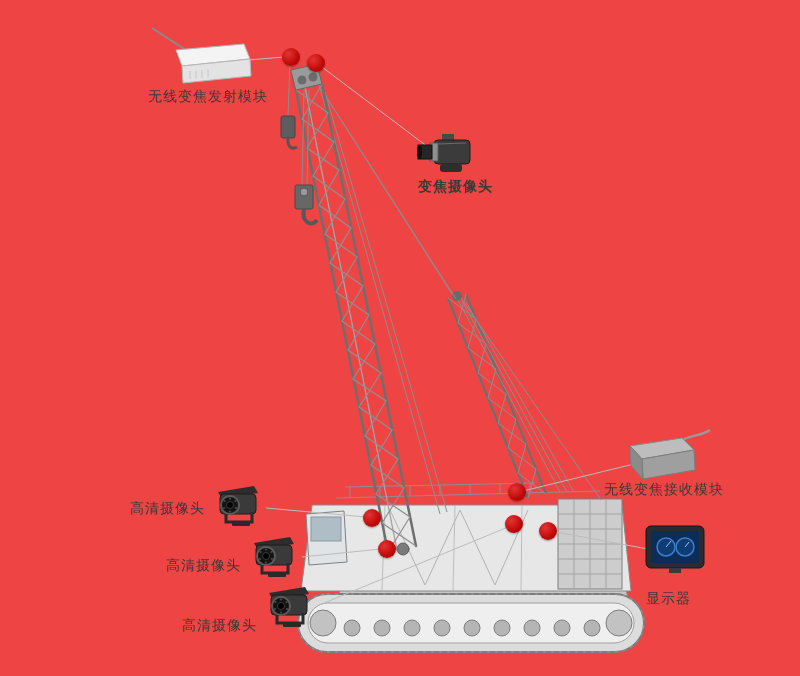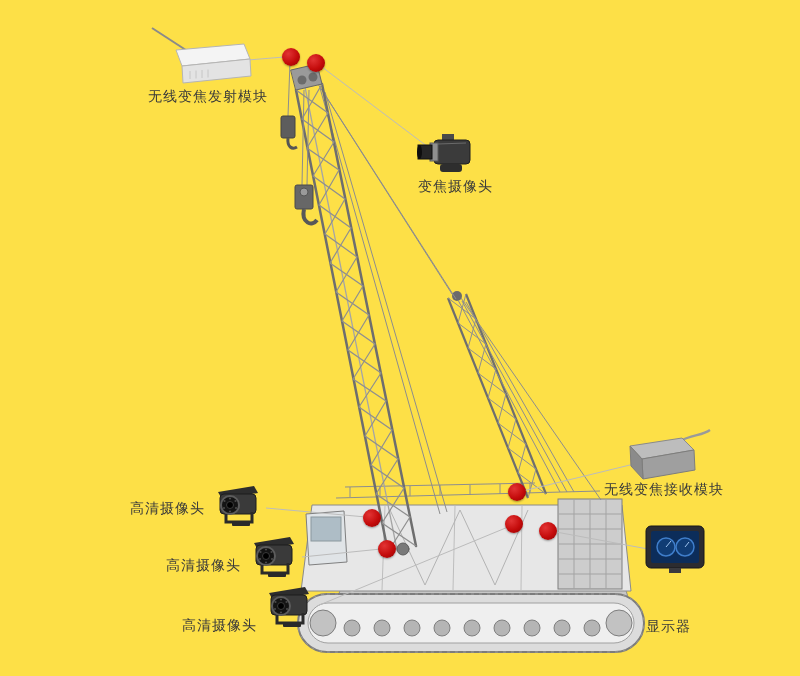--- a/index.html
+++ b/index.html
@@ -6,21 +6,21 @@
     --marker:#c00000;
     --connector:#bcbcbc;
     --text:#3a3a3a;
   }
   *{margin:0;padding:0;box-sizing:border-box;}
   html,body{background:#ffffff;}
   body{font-family:"Liberation Sans", sans-serif;}
   .stage{
     position:relative;
     width:800px;height:676px;
-    background:#fde047;
+    background:#ef4444;
     overflow:hidden;
   }
   .scene{
     position:absolute;left:0;top:0;width:800px;height:676px;
   }
   .device{position:absolute;}
   .label{
     position:absolute;
     font-size:14px;
     color:var(--text);
@@ -230,20 +230,20 @@
 
   <div class="marker" style="left:282px;top:48px;"></div>
   <div class="marker" style="left:307px;top:54px;"></div>
   <div class="marker" style="left:363px;top:509px;"></div>
   <div class="marker" style="left:378px;top:540px;"></div>
   <div class="marker" style="left:508px;top:483px;"></div>
   <div class="marker" style="left:505px;top:515px;"></div>
   <div class="marker" style="left:539px;top:522px;"></div>
 
   <div class="label" style="left:148px;top:88px;">无线变焦发射模块</div>
-  <div class="label" style="left:418px;top:178px;">变焦摄像头</div>
+  <div class="label" style="left:418px;top:178px;font-weight:bold;">变焦摄像头</div>
   <div class="label" style="left:604px;top:481px;font-family:Liberation Serif, serif;">无线变焦接收模块</div>
-  <div class="label" style="left:646px;top:618px;">显示器</div>
+  <div class="label" style="left:646px;top:590px;">显示器</div>
   <div class="label" style="left:130px;top:500px;">高清摄像头</div>
   <div class="label" style="left:166px;top:557px;">高清摄像头</div>
   <div class="label" style="left:182px;top:617px;">高清摄像头</div>
 
 </div>
 
 </body></html>

